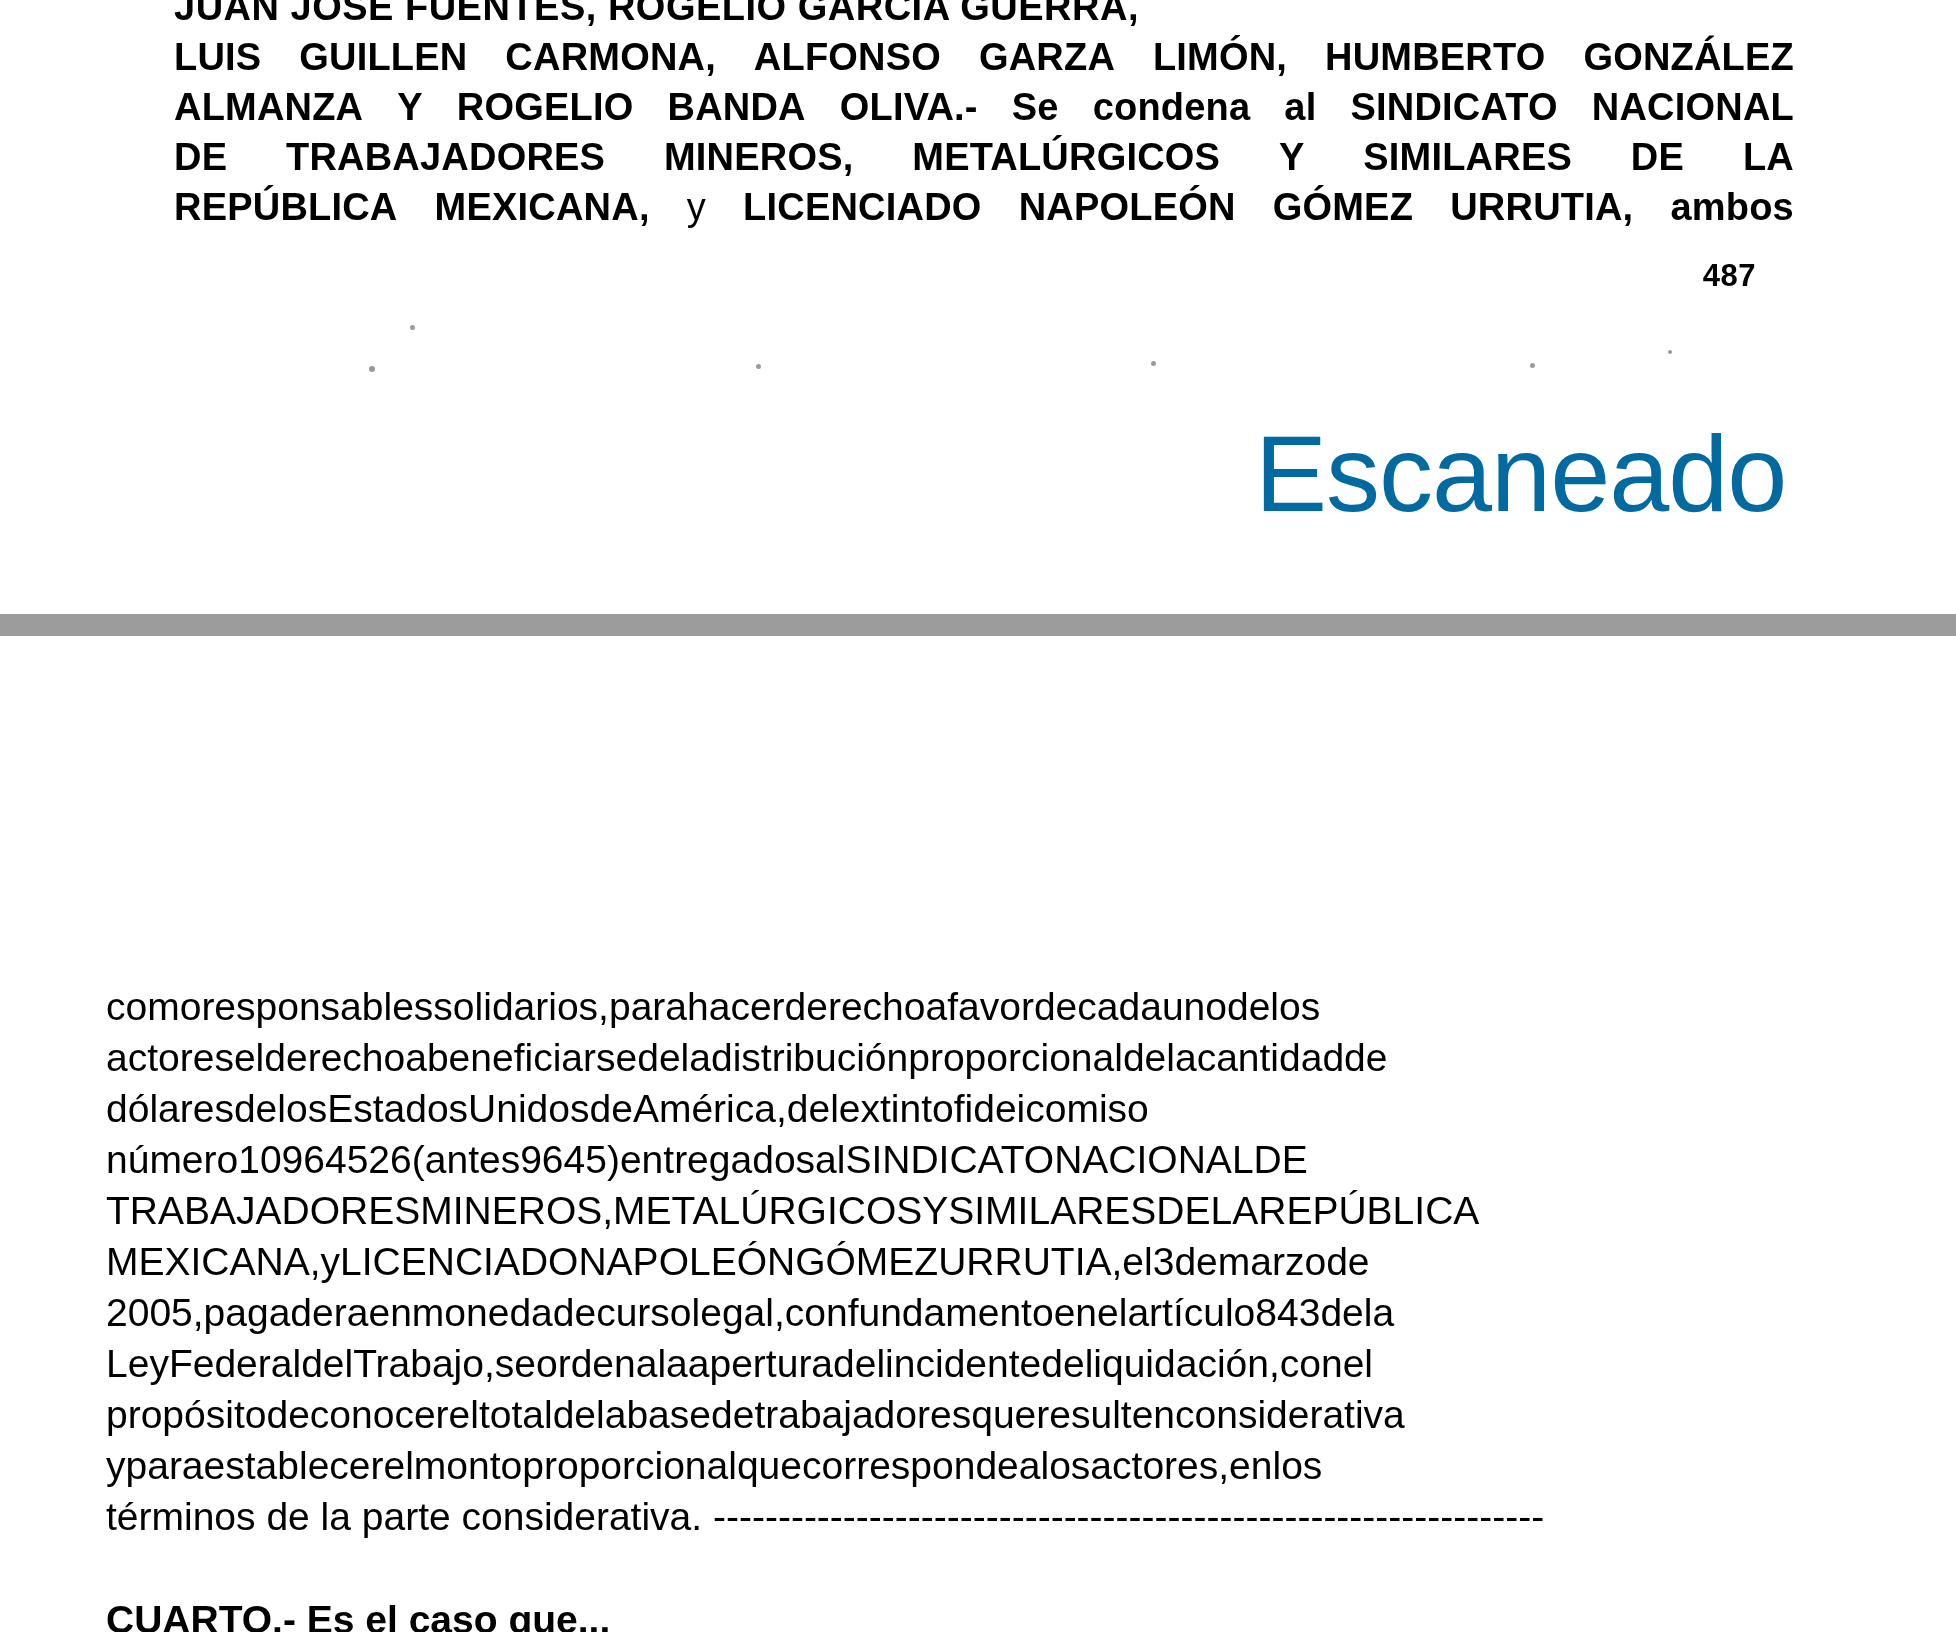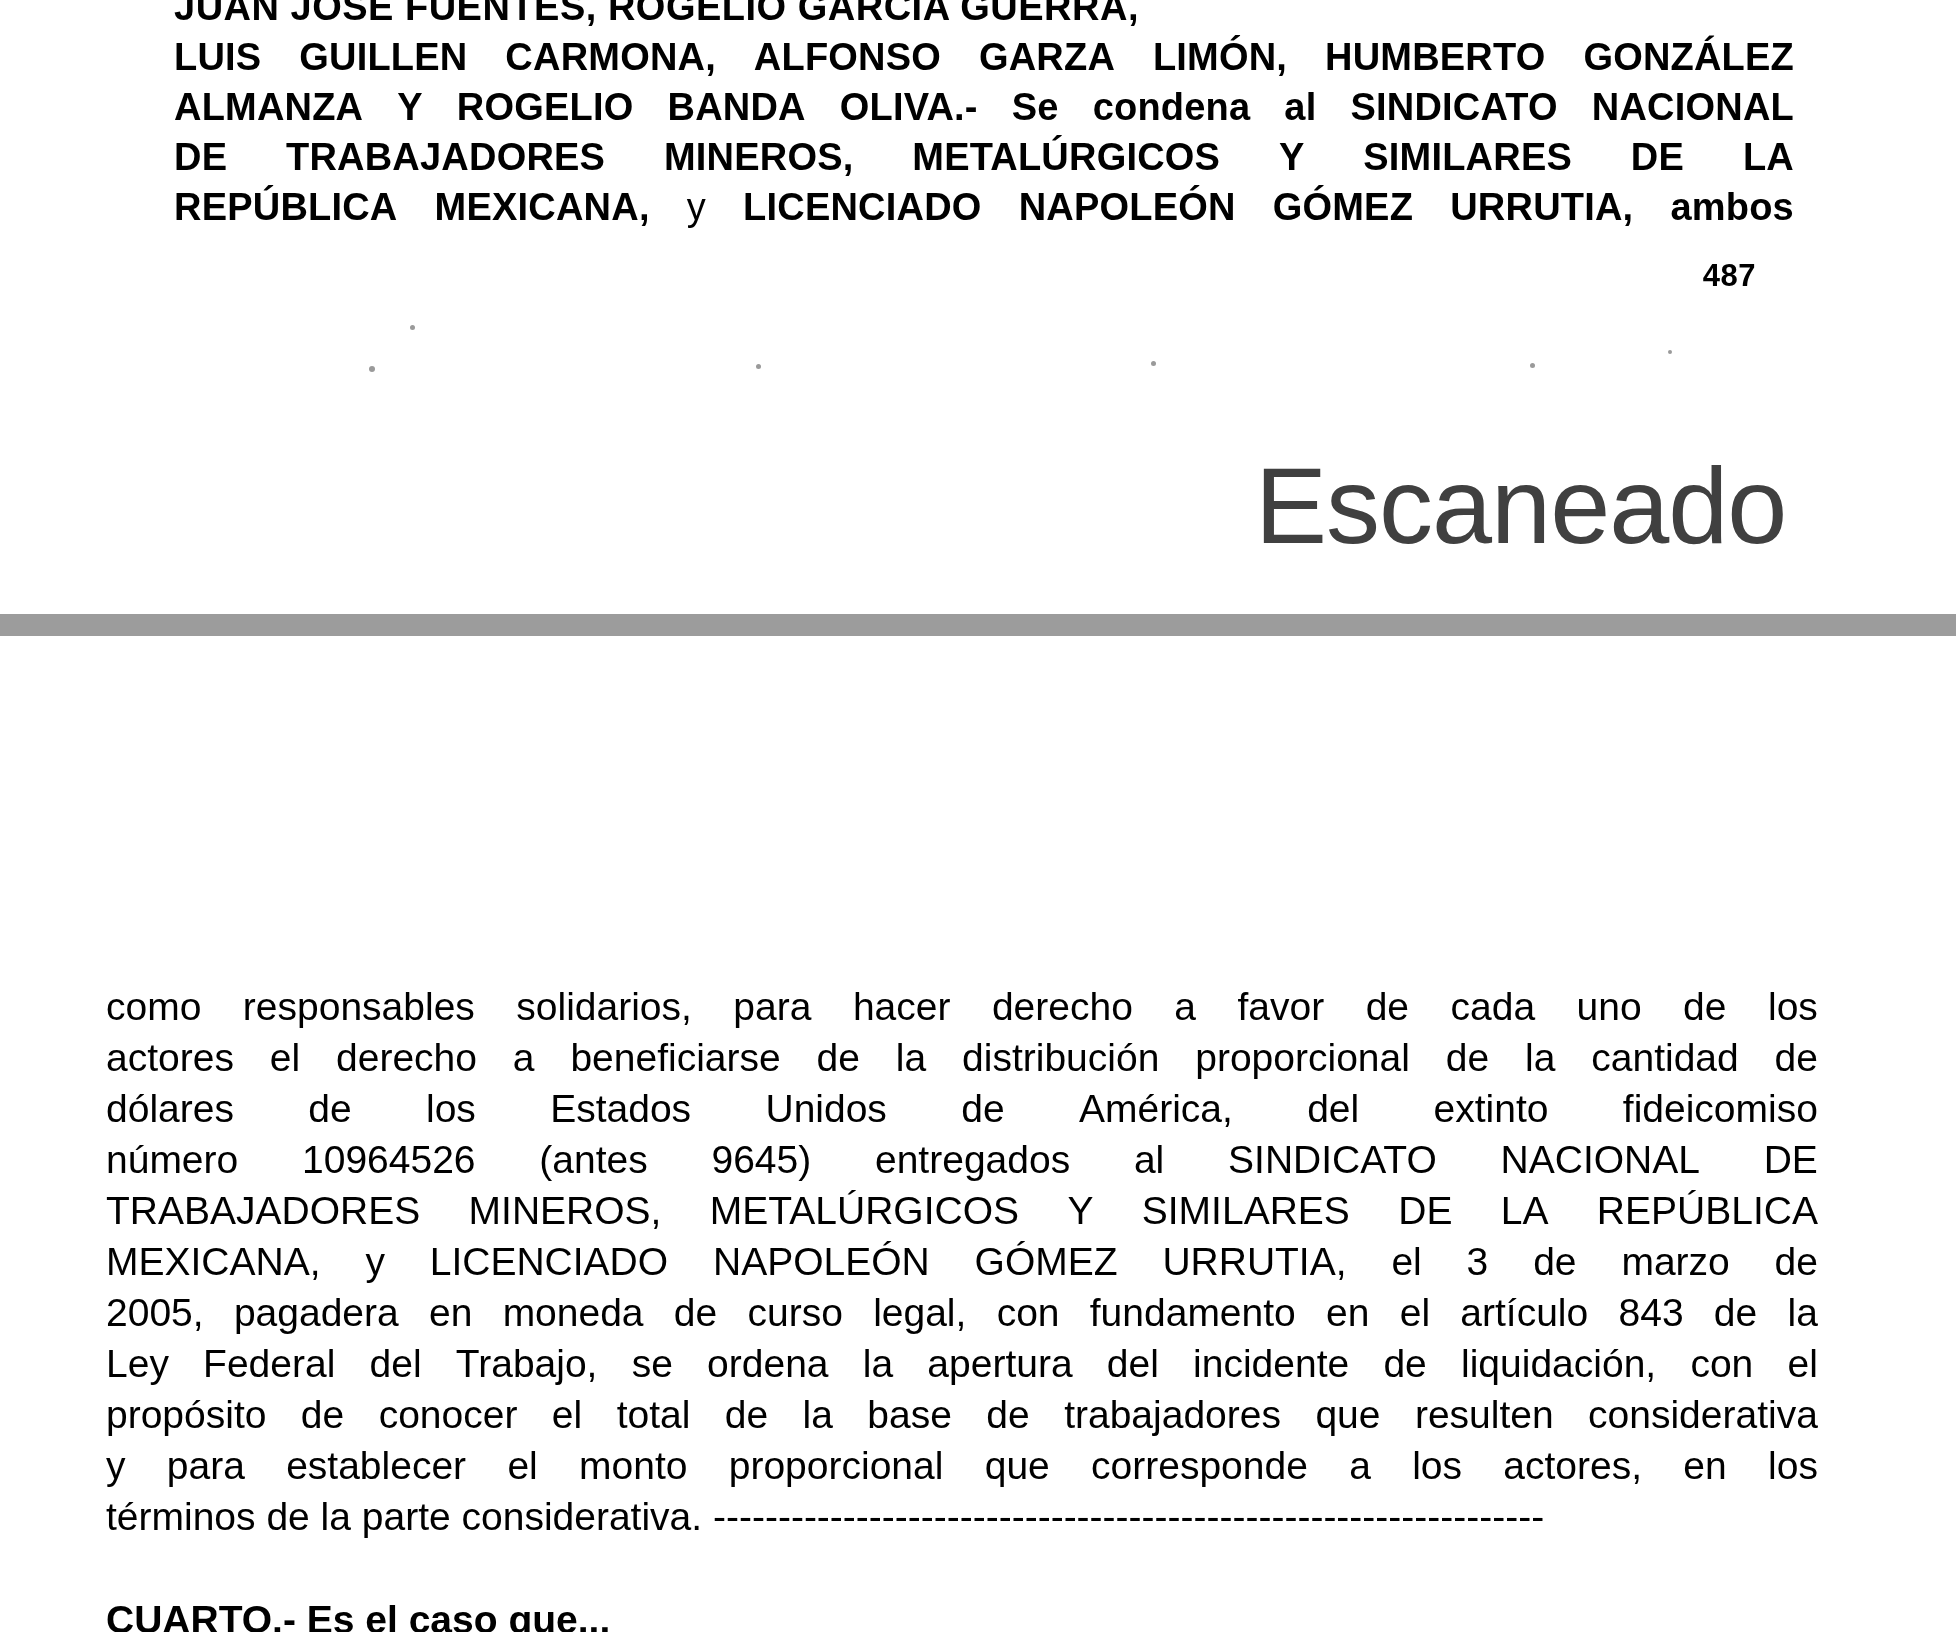--- a/index.html
+++ b/index.html
@@ -73,23 +73,22 @@
   
   .watermark {
     position: absolute;
     left: 1255px;
     top: 420px;
     font-size: 108px;
     line-height: 108px;
     font-weight: 400;
     letter-spacing: -1px;
     white-space: nowrap;
-    color: #404040;
+    color: #0369a1;
     font-family: "Liberation Sans", sans-serif;
-    margin-top: 32px;
   }
 
   
   .separator {
     position: absolute;
     left: 0;
     top: 614px;
     width: 1956px;
     height: 22px;
     background: #9c9c9c;
@@ -109,21 +108,20 @@
   .body-paragraph {
     position: absolute;
     left: 106px;
     top: 345px;
     width: 1712px;
     font-size: 39px;
     line-height: 51px;
   }
   .body-paragraph .line {
     display: flex;
-    justify-content: space-between;
     white-space: nowrap;
   }
   .body-paragraph .line.last {
     display: block;
   }
 
   .body-lower {
     position: absolute;
     left: 106px;
     top: 962px;

